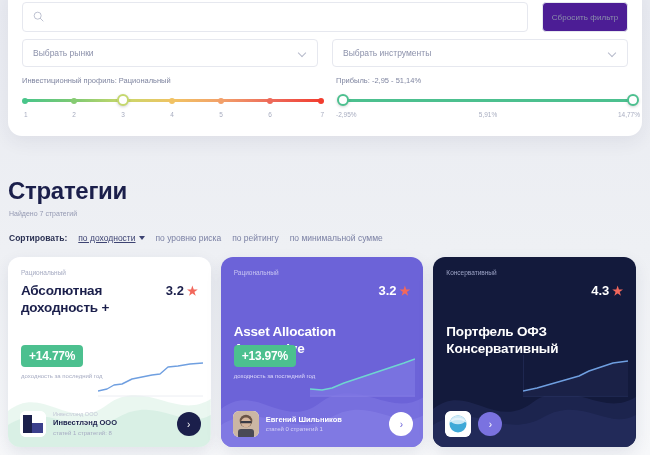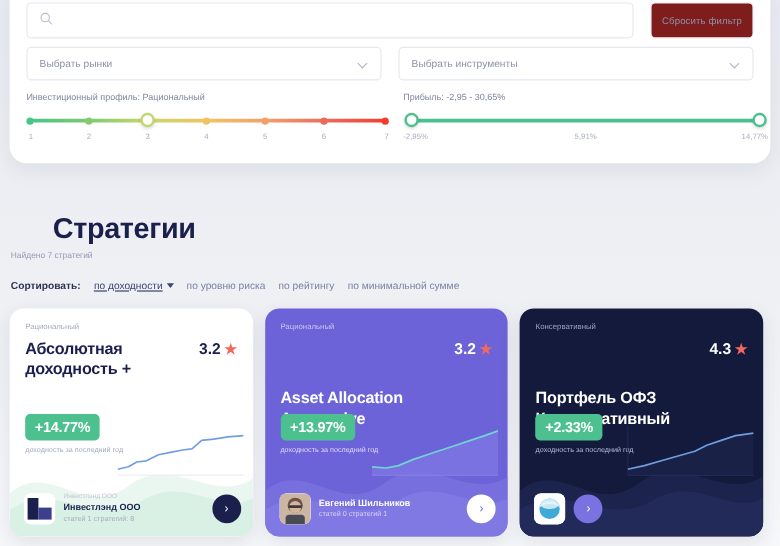--- a/index.html
+++ b/index.html
@@ -39,21 +39,21 @@
   .search-input {
     border: 0; outline: 0; flex: 1;
     font-family: "Liberation Sans", sans-serif;
     font-size: 9.5px; color: #2b3153;
     background: transparent; margin-left: 6px;
   }
   .search-input::placeholder { color: #b6bacb; }
   .reset-btn {
     width: 86px; height: 30px; margin-left: 6px;
     border: 1px solid #e6e8ef; border-radius: 4px;
-    background: #7f1d1d; color: #8c91ab;
+    background: #4c1d95; color: #8c91ab;
     font-family: "Liberation Sans", sans-serif;
     font-size: 8px; letter-spacing: .1px;
     cursor: pointer;
     display: flex; align-items: center; justify-content: center;
   }
 
   .selects-row {
     position: absolute; left: 14px; top: 53px;
     width: 606px; display: flex; gap: 14px; align-items: flex-end;
   }
@@ -114,21 +114,20 @@
     transform: translateX(-50%); white-space: nowrap;
   }
   .tick.first { transform: translateX(0); }
   .tick.last { transform: translateX(-100%); }
 
   
   .page-heading {
     position: absolute; left: 8px; top: 177px;
     font-size: 24px; font-weight: bold; color: #1b1f4b;
     letter-spacing: -.3px;
-    margin-left: 36px;
   }
   .found-text {
     position: absolute; left: 9px; top: 210px;
     font-size: 7px; color: #9499b2;
   }
   .sort-row {
     position: absolute; left: 9px; top: 233px;
     display: flex; align-items: baseline; gap: 11px;
   }
   .sort-label { font-size: 8.5px; font-weight: bold; color: #2b3153; }
@@ -283,21 +282,21 @@
           <span class="tick" style="left:52px">2</span>
           <span class="tick" style="left:101px">3</span>
           <span class="tick" style="left:150px">4</span>
           <span class="tick" style="left:199px">5</span>
           <span class="tick" style="left:248px">6</span>
           <span class="tick last" style="left:302px">7</span>
         </div>
       </div>
 
       <div class="slider-block right">
-        <div class="slider-title">Прибыль: -2,95 - 30,65%</div>
+        <div class="slider-title">Прибыль: -2,95 - 51,14%</div>
         <div class="slider-track-wrap">
           <div class="track profit"></div>
           <div class="handle profit" style="left:7px"></div>
           <div class="handle profit" style="left:297px"></div>
         </div>
         <div class="ticks">
           <span class="tick first" style="left:0px">-2,95%</span>
           <span class="tick" style="left:152px">5,91%</span>
           <span class="tick last" style="left:304px">14,77%</span>
         </div>
@@ -413,24 +412,20 @@
       <div class="card-inner">
         <div class="card-tag">Консервативный</div>
         <div class="title-row">
           <div class="card-title">Портфель ОФЗ Консервативный</div>
           <div class="rating">
             <span>4.3</span>
             <span class="star">★</span>
           </div>
         </div>
       </div>
-      <div class="metric-area">
-        <span class="badge">+2.33%</span>
-        <div class="metric-caption">доходность за последний год</div>
-      </div>
       <svg class="spark" viewBox="0 0 105 48" preserveAspectRatio="none">
         <line x1="0" y1="47" x2="105" y2="47" stroke="#2b3464" stroke-width="1"></line>
         <line x1="0" y1="6" x2="0" y2="47" stroke="#2b3464" stroke-width="1"></line>
         <path d="M0,42 L14,39 L28,35 L42,31 L56,27 L66,22 L78,18 L90,14 L105,12 L105,47 L0,47 Z" fill="#1a2248" opacity=".95"></path>
         <polyline points="0,42 14,39 28,35 42,31 56,27 66,22 78,18 90,14 105,12" fill="none" stroke="#6f9fe0" stroke-width="1.4" stroke-linejoin="round"></polyline>
       </svg>
       <div class="author-row">
         <div class="avatar">
           <svg width="26" height="26" viewBox="0 0 26 26">
             <rect width="26" height="26" rx="6" fill="#ffffff"></rect>

